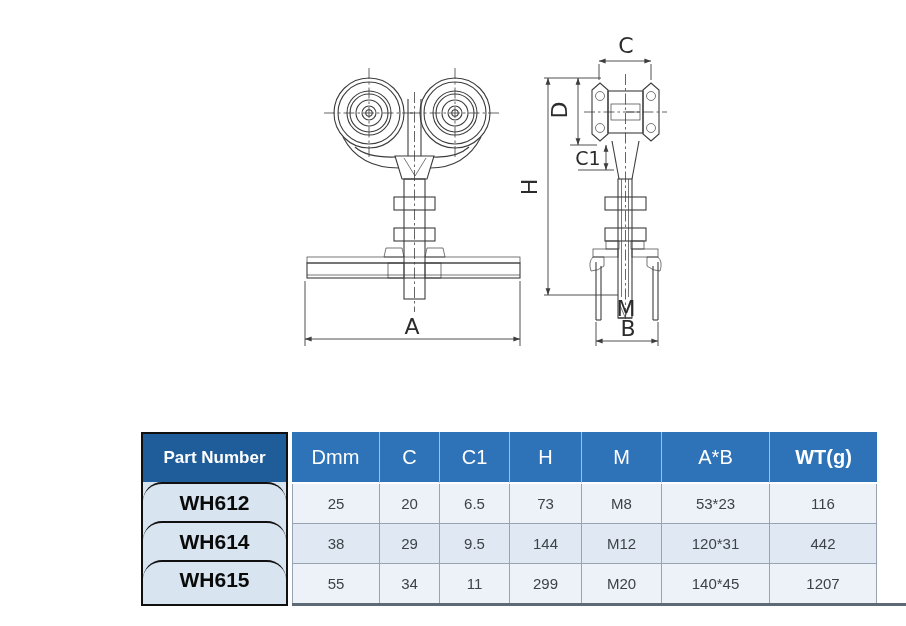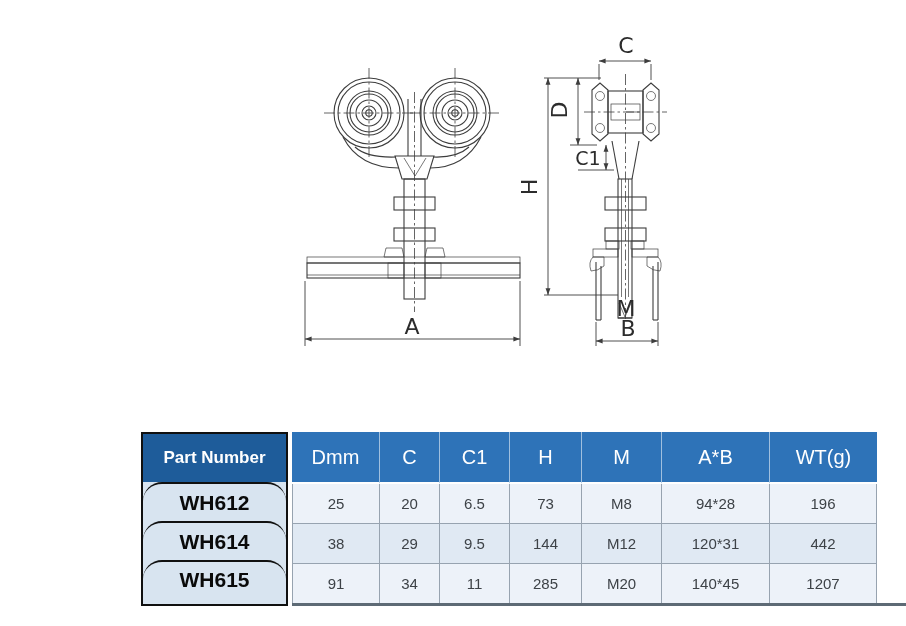--- a/index.html
+++ b/index.html
@@ -21,21 +21,21 @@
              font-weight:bold;font-size:17px;display:flex;align-items:center;justify-content:center;}
   .pn-cell{height:39px;border-top:2px solid #101010;color:#0a0a0a;font-weight:bold;font-size:21px;
            display:flex;align-items:center;justify-content:center;border-radius:19px;}
   .pn-cell:last-child{height:38px;}
   .grid{margin-left:4px;display:grid;width:672px;
         grid-template-columns:88px 60px 70px 72px 80px 108px 107px;
         border-bottom:3px solid #5d6a75;}
   .gh{height:52px;background:var(--header-blue,#2e73b8);color:#fff;font-size:20px;
       display:flex;align-items:center;justify-content:center;
       border-right:1px solid rgba(255,255,255,.55);border-bottom:2px solid #fff;}
-  .gh.last{border-right:none;}
+  .gh.last{border-right:none;font-weight:bold;}
   .gc{height:40px;color:#3d4247;font-size:15px;display:flex;align-items:center;justify-content:center;
       border-right:1px solid var(--grid-border,#97a3b0);border-bottom:1px solid var(--grid-border,#97a3b0);}
   .gc.first{border-left:1px solid var(--grid-border,#97a3b0);}
   .gc.r1,.gc.r3{background:var(--row-light,#edf2f9);}
   .gc.r2{background:var(--row-alt,#e0e9f3);}
   .gc.r3{height:39px;border-bottom:none;}
 </style>
 </head>
 <body>
 
@@ -210,34 +210,34 @@
       <div class="gh">H</div>
       <div class="gh">M</div>
       <div class="gh">A*B</div>
       <div class="gh last">WT(g)</div>
 
       <div class="gc r1 first">25</div>
       <div class="gc r1">20</div>
       <div class="gc r1">6.5</div>
       <div class="gc r1">73</div>
       <div class="gc r1">M8</div>
-      <div class="gc r1">94*28</div>
-      <div class="gc r1">196</div>
+      <div class="gc r1">53*23</div>
+      <div class="gc r1">116</div>
 
       <div class="gc r2 first">38</div>
       <div class="gc r2">29</div>
       <div class="gc r2">9.5</div>
       <div class="gc r2">144</div>
       <div class="gc r2">M12</div>
       <div class="gc r2">120*31</div>
       <div class="gc r2">442</div>
 
-      <div class="gc r3 first">91</div>
+      <div class="gc r3 first">55</div>
       <div class="gc r3">34</div>
       <div class="gc r3">11</div>
-      <div class="gc r3">285</div>
+      <div class="gc r3">299</div>
       <div class="gc r3">M20</div>
       <div class="gc r3">140*45</div>
       <div class="gc r3">1207</div>
     </div>
   </div>
 
 </div>
 
 </body></html>

